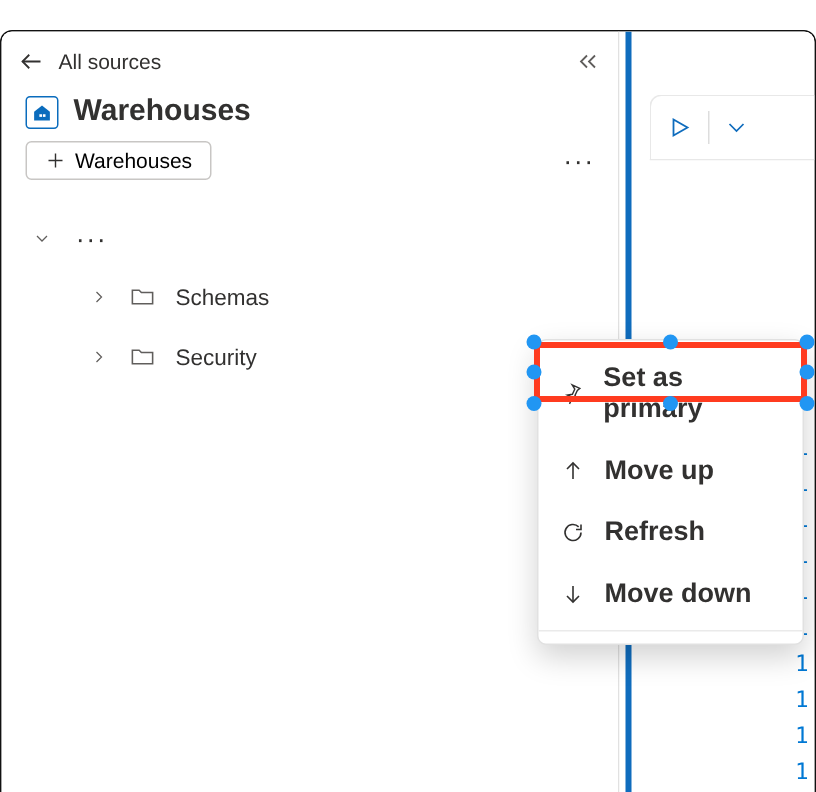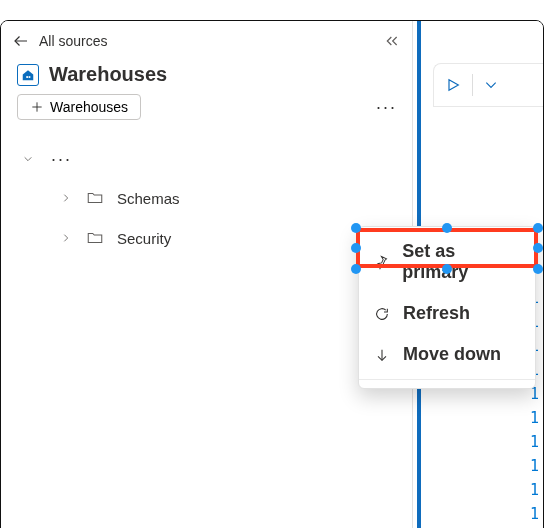--- a/index.html
+++ b/index.html
@@ -293,20 +293,29 @@
     <span class="ctx-icon">
       <svg width="16" height="16" viewBox="0 0 24 24" fill="none" stroke="#323130" stroke-width="1.4">
         <path d="M14 4l6 6-3 1-4 4 1 5-4-4-5 5 5-5-4-4 5 1 4-4z" transform="rotate(-20 12 12)"></path>
       </svg>
     </span>
     <span>Set as primary</span>
   </div>
   <div class="ctx-item">
     <span class="ctx-icon">
       <svg width="16" height="16" viewBox="0 0 24 24" fill="none" stroke="#323130" stroke-width="1.6">
+          <line x1="12" y1="20" x2="12" y2="4"></line>
+          <polyline points="6 10 12 4 18 10"></polyline>
+        </svg>
+    </span>
+    <span>Move up</span>
+  </div>
+  <div class="ctx-item">
+    <span class="ctx-icon">
+      <svg width="16" height="16" viewBox="0 0 24 24" fill="none" stroke="#323130" stroke-width="1.6">
           <path d="M20 12a8 8 0 1 1-2.34-5.66"></path>
           <polyline points="20 4 20 9 15 9"></polyline>
         </svg>
     </span>
     <span>Refresh</span>
   </div>
   <div class="ctx-item">
     <span class="ctx-icon">
       <svg width="16" height="16" viewBox="0 0 24 24" fill="none" stroke="#323130" stroke-width="1.6">
           <line x1="12" y1="4" x2="12" y2="20"></line>

